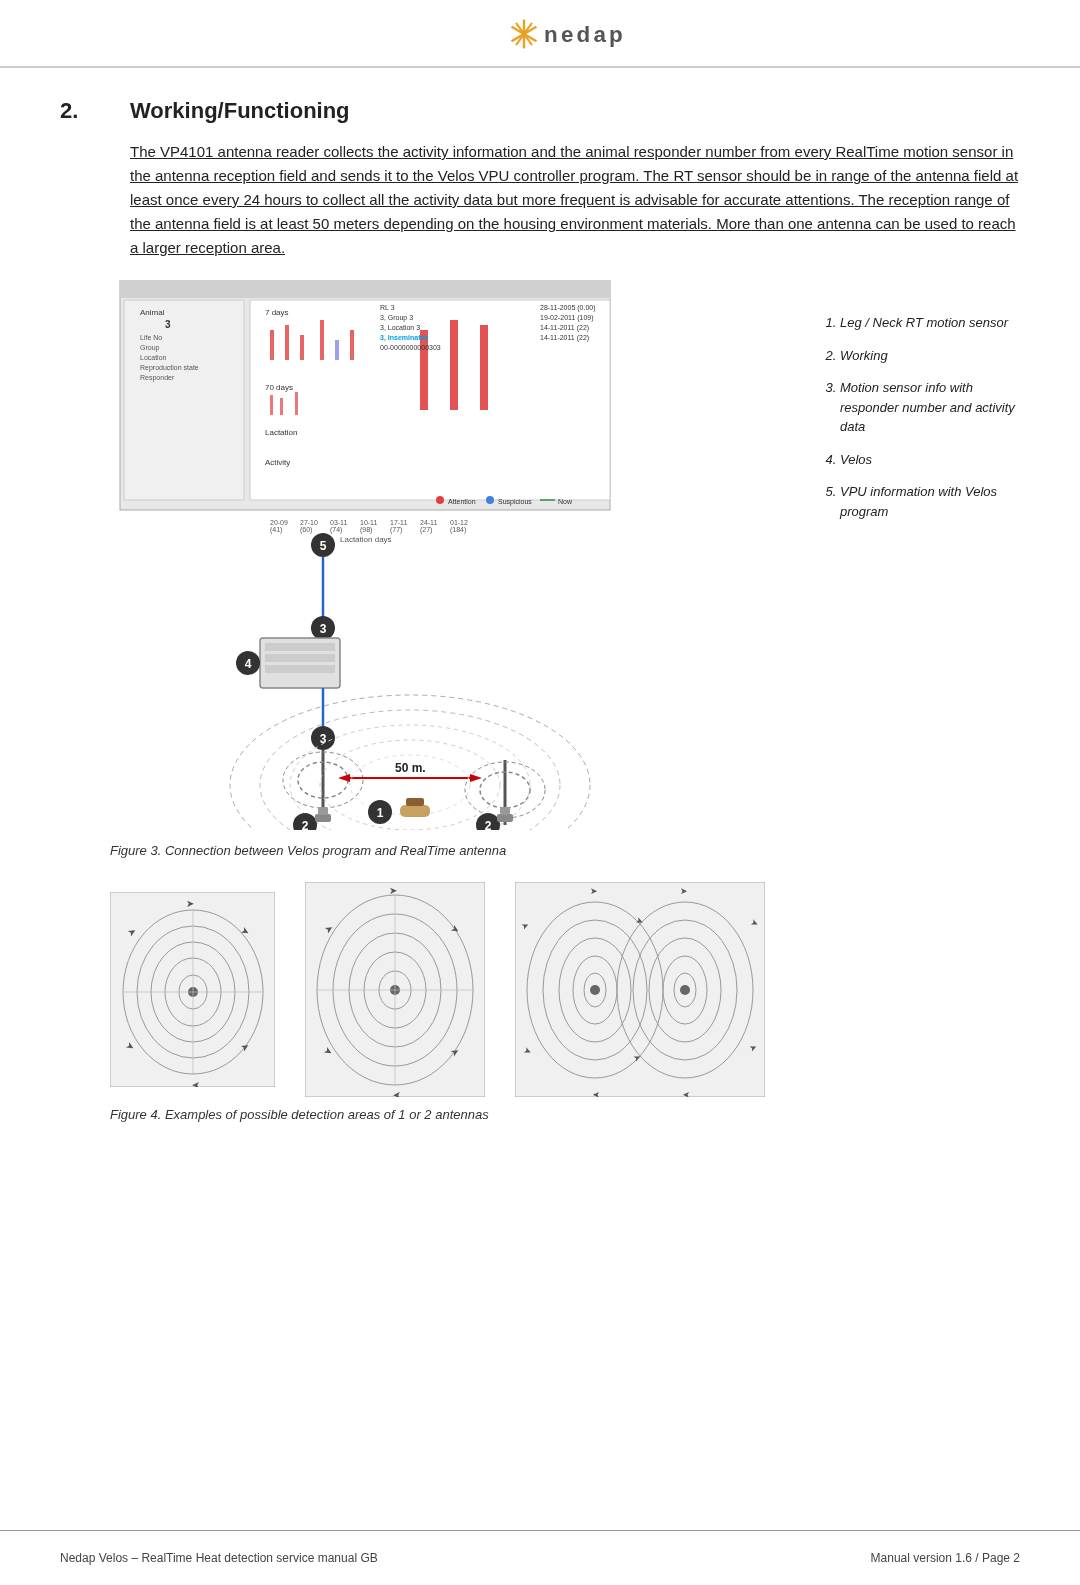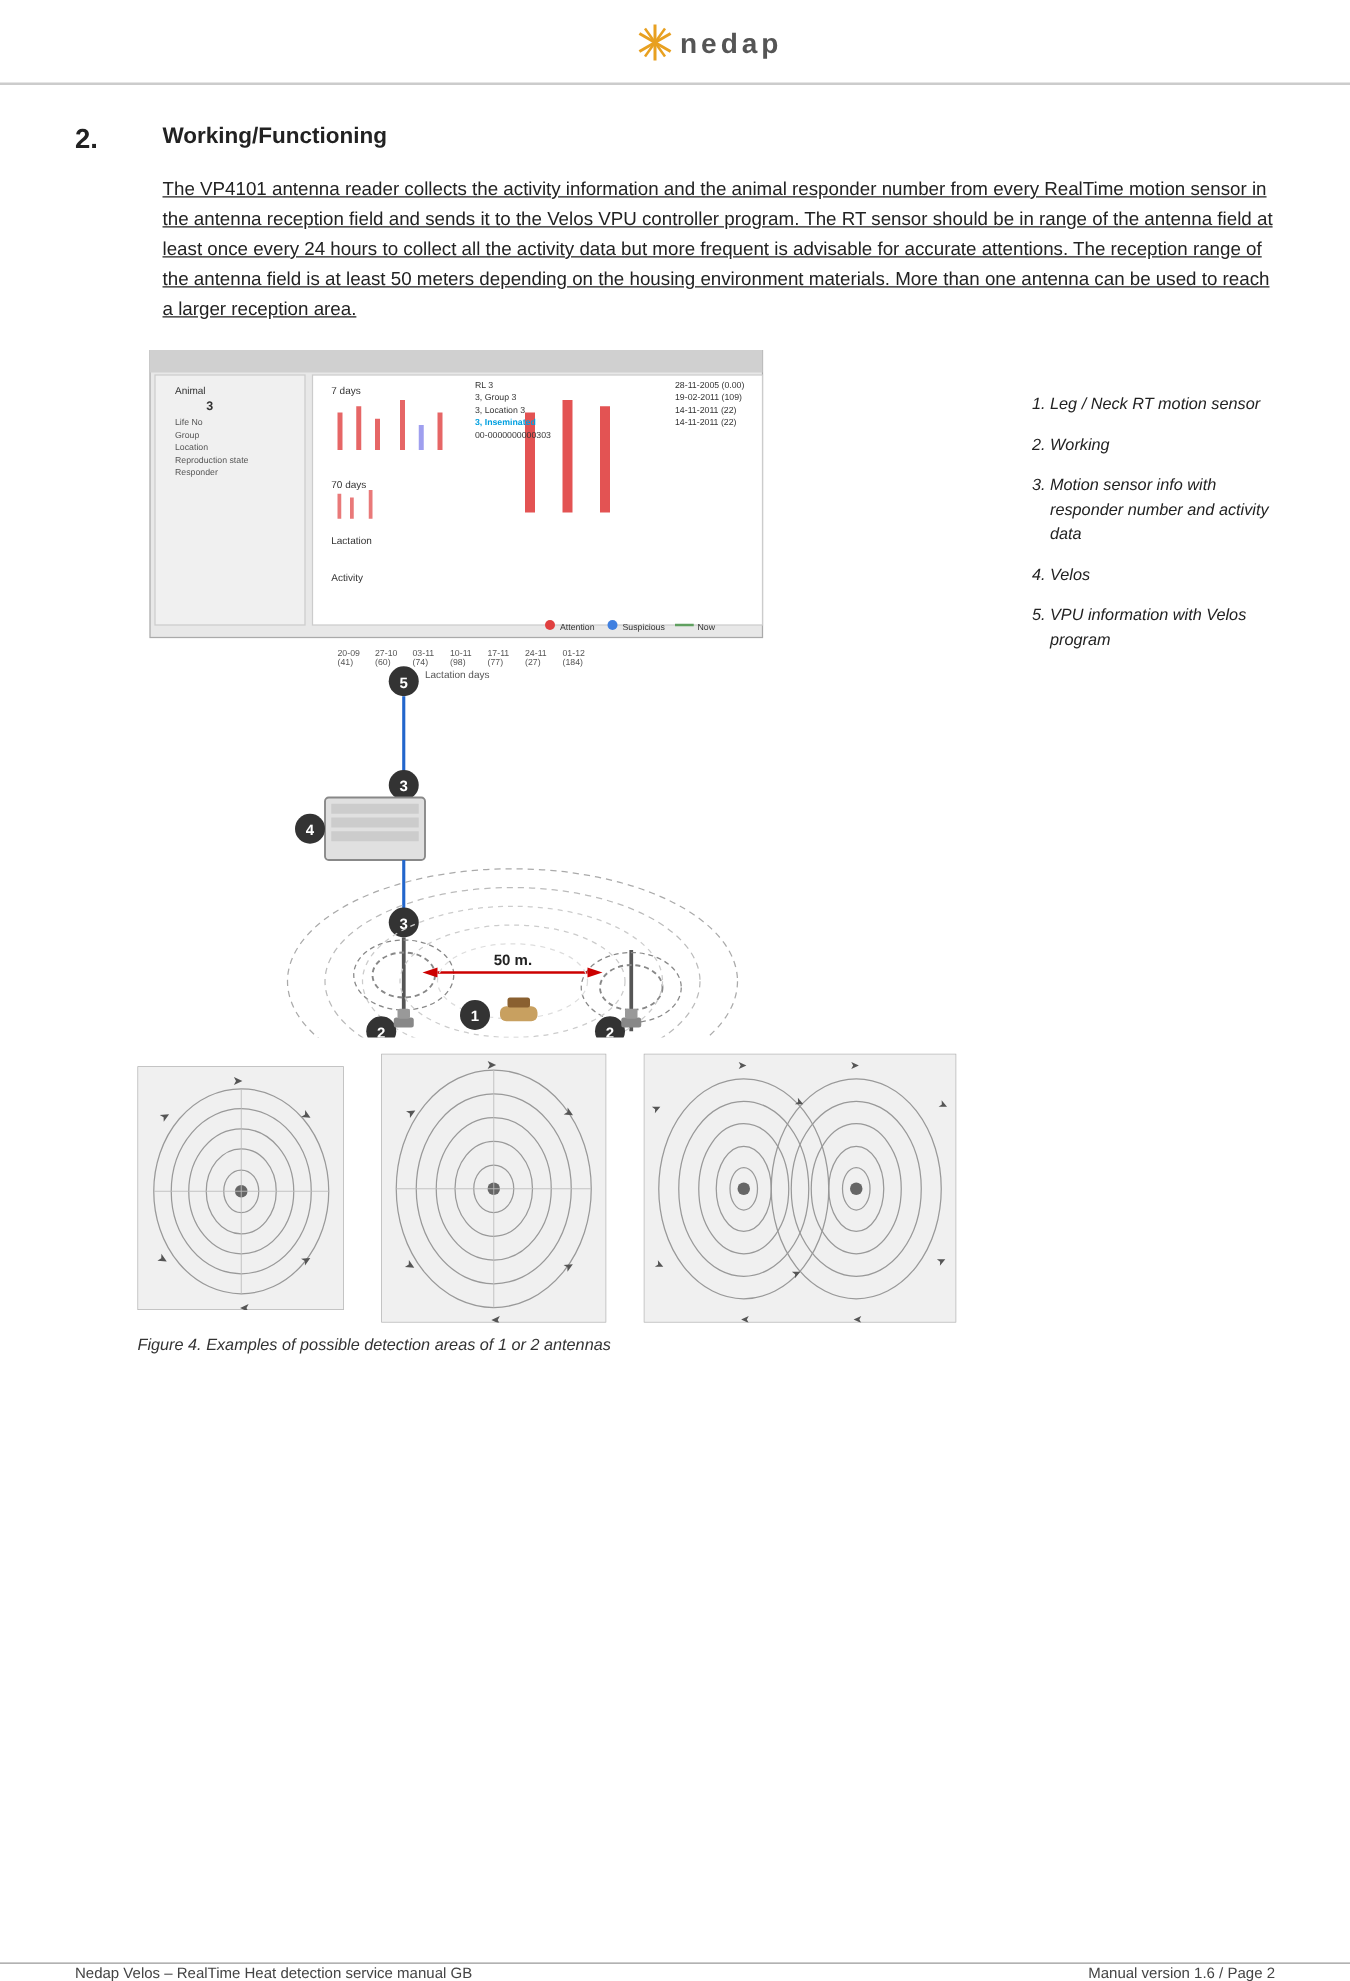--- a/index.html
+++ b/index.html
@@ -34,21 +34,21 @@
       display: flex;
       gap: 30px;
       margin-bottom: 16px;
     }
     .section-number {
       font-size: 22px;
       font-weight: bold;
       min-width: 40px;
     }
     .section-title {
-      font-size: 18px;
+      font-size: 22px;
       font-weight: bold;
     }
     
     .body-text {
       margin-left: 70px;
       margin-bottom: 20px;
       line-height: 1.6;
       font-size: 15px;
       color: #222;
       text-decoration: underline;
@@ -88,21 +88,21 @@
       margin-bottom: 24px;
       color: #333;
     }
     
     .footer {
       border-top: 1px solid #999;
       position: absolute;
       bottom: 0;
       left: 0;
       right: 0;
-      padding: 0 60px;
+      padding: 20px 60px;
       display: flex;
       justify-content: space-between;
       font-size: 12px;
       color: #444;
     }
     
     .figure4-area {
       margin-left: 50px;
       margin-bottom: 10px;
       display: flex;
@@ -281,20 +281,21 @@
       <ol>
         <li>Leg / Neck RT motion sensor</li>
         <li>Working</li>
         <li>Motion sensor info with responder number and activity data</li>
         <li>Velos</li>
         <li>VPU information with Velos program</li>
       </ol>
     </div>
   </div>
 
+  <div class="figure-caption">Figure 3. Connection between Velos program and RealTime antenna</div>
 
   <div class="figure4-area">
 
     <svg width="165" height="195" viewBox="0 0 165 195" xmlns="http://www.w3.org/2000/svg">
       <rect x="0" y="0" width="165" height="195" fill="#f0f0f0" stroke="#aaa" stroke-width="1"></rect>
 
       <ellipse cx="83" cy="100" rx="70" ry="82" fill="none" stroke="#999" stroke-width="1"></ellipse>
       <ellipse cx="83" cy="100" rx="56" ry="66" fill="none" stroke="#999" stroke-width="1"></ellipse>
       <ellipse cx="83" cy="100" rx="42" ry="50" fill="none" stroke="#999" stroke-width="1"></ellipse>
       <ellipse cx="83" cy="100" rx="28" ry="34" fill="none" stroke="#999" stroke-width="1"></ellipse>

